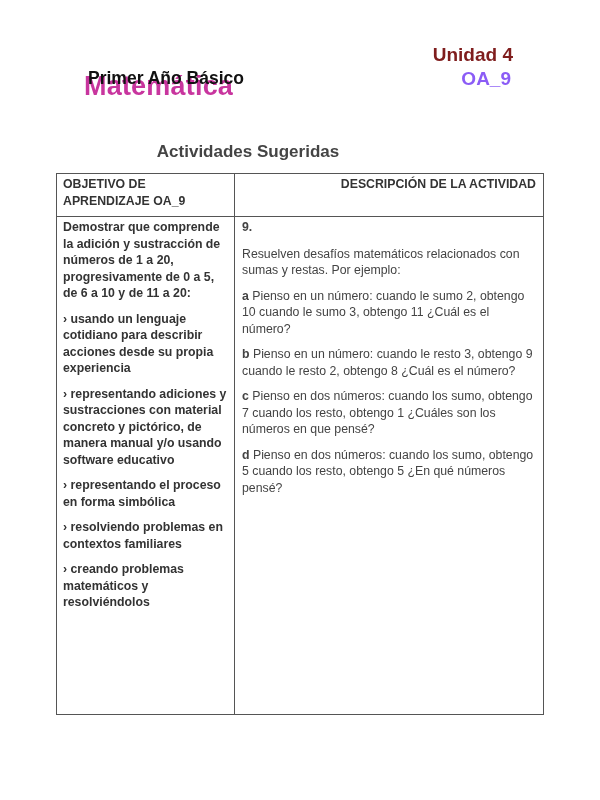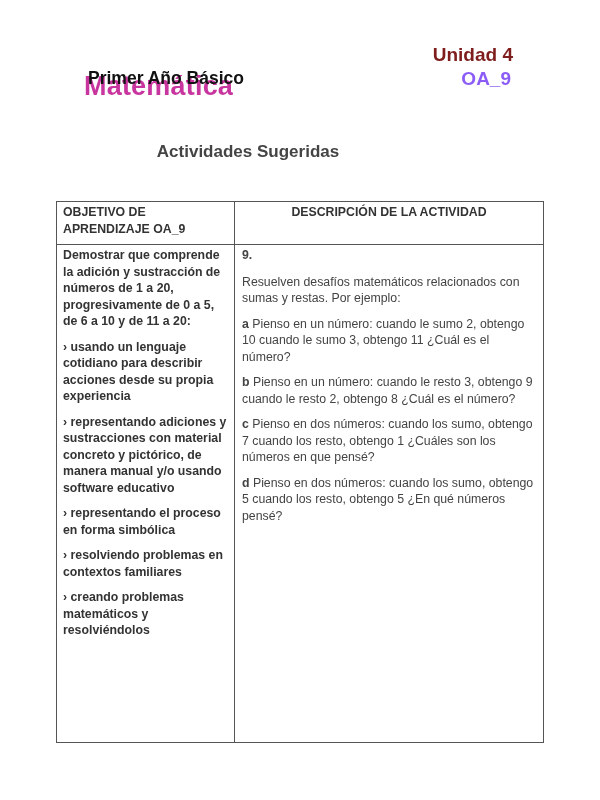--- a/index.html
+++ b/index.html
@@ -2,26 +2,26 @@
 <html><head>
 <meta charset="utf-8">
 <style>
   html, body { margin:0; padding:0; background:#ffffff; }
   body { width:600px; height:800px; position:relative; overflow:hidden; font-family:"Liberation Sans", sans-serif; color:#222; }
   .title { position:absolute; left:84px; top:36px; font-size:27px; font-weight:bold; color:#c8359e; letter-spacing:0.2px;margin-top:35px; }
   .subtitle { position:absolute; left:88px; top:68px; font-size:17.5px; font-weight:bold; color:#111; }
   .unit { position:absolute; right:87px; top:44px; font-size:19px; font-weight:bold; color:#7f1d1d; text-align:right; }
   .oa { position:absolute; right:89px; top:68px; font-size:19px; font-weight:bold; color:#8b5cf6; text-align:right; }
   .section-title { position:absolute; left:0; width:496px; top:142px; text-align:center; font-size:17px; font-weight:bold; color:#444; }
-  table { position:absolute; left:56px; top:173px; width:488px; height:542px; border-collapse:collapse;margin-top:28px; }
+  table { position:absolute; left:56px; top:173px; width:488px; height:542px; border-collapse:collapse; }
   td { border:1.5px solid #555; vertical-align:top; font-size:12.3px; line-height:16.5px; }
   .c1 { width:165px; padding:2px 6px 4px 6px; font-weight:bold; color:#333; }
   .c2 { padding:2px 7px 4px 7px; color:#444; }
   .hdr td { height:36px; }
-  .hdr .c2 { text-align:center; font-weight:bold; color:#333; }
+  .hdr .c2 { text-align:right; font-weight:bold; color:#333; }
   .p { margin:0 0 9px 0; }
   .num { font-weight:bold; margin:0 0 10px 0; }
   .bullet { margin:0 0 9px 0; }
   .lt { font-weight:bold; }
 </style>
 </head>
 <body>
 
 <div class="title">Matemática</div>
 <div class="subtitle">Primer Año Básico</div>

